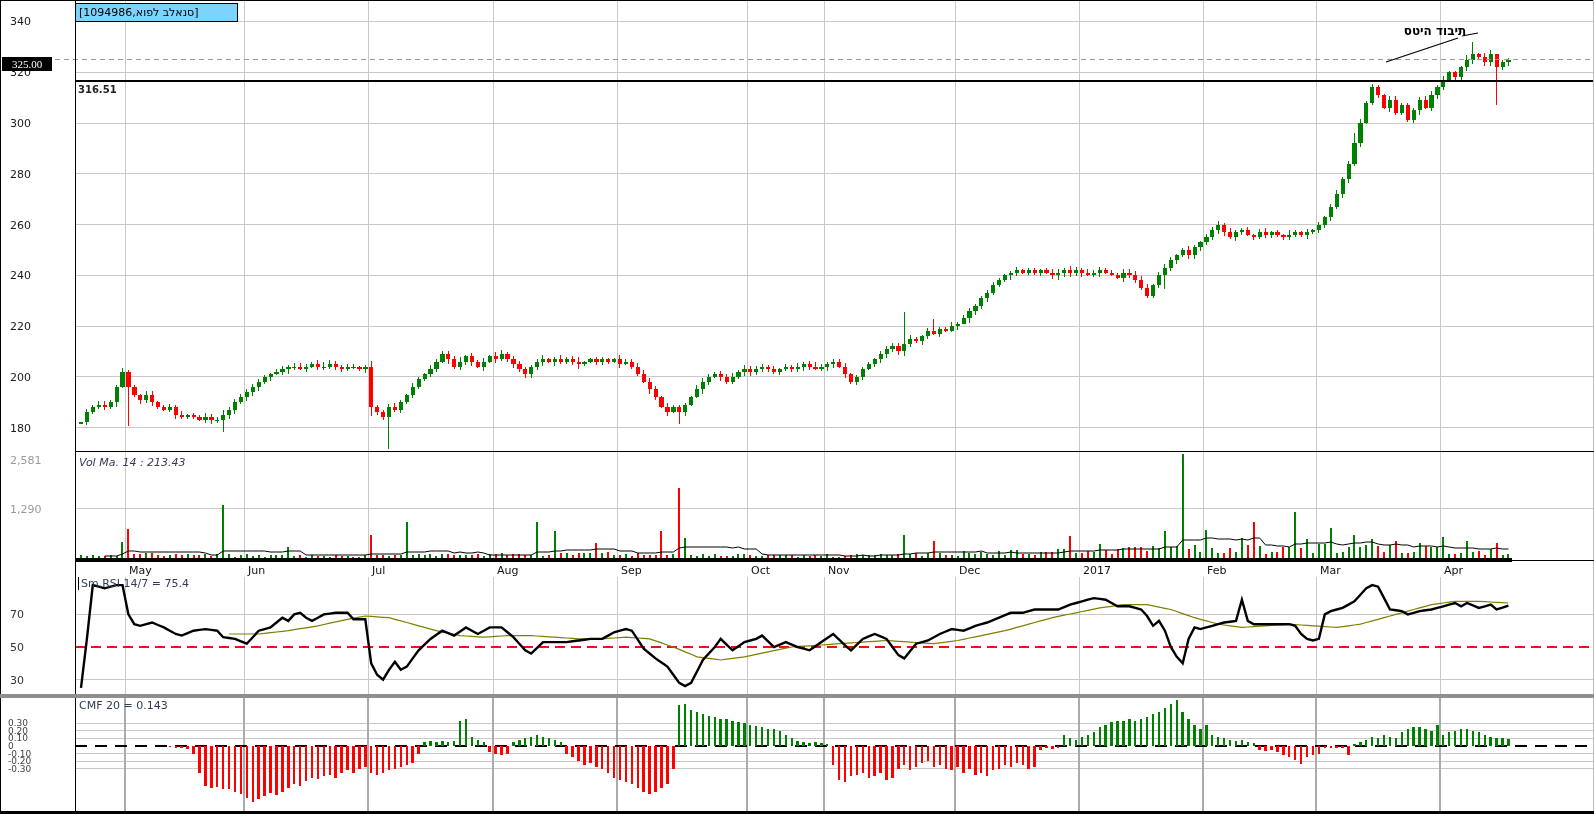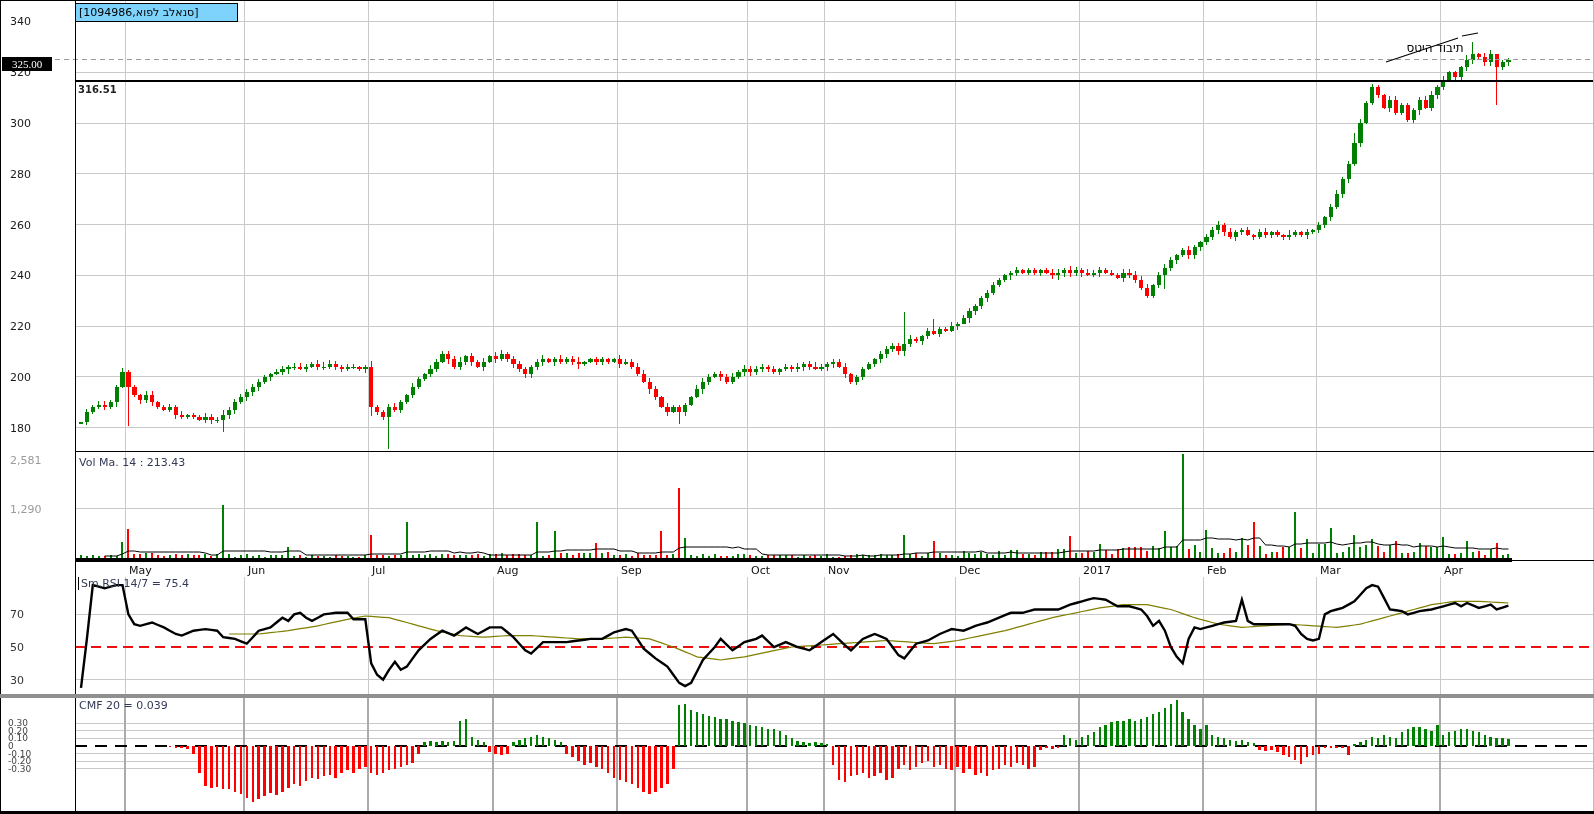--- a/index.html
+++ b/index.html
@@ -8,24 +8,24 @@
   #stage{position:absolute;left:0;top:0;width:1292px;height:814px;}
   svg{position:absolute;left:0;top:0;}
   .chrome{position:absolute;white-space:nowrap;}
   .hebrew{unicode-bidi:bidi-override;direction:ltr;}
   #watermark{left:76px;top:24px;font-size:34px;letter-spacing:3px;color:#d9d9d9;font-weight:bold;}
   #title-box{left:75px;top:3px;width:158px;height:17px;border:1px solid #000;background:#7dd3fc;
              font-size:11px;line-height:17px;padding-left:3px;color:#000;}
   #last-price-tag{left:2px;top:57px;width:50px;height:14px;background:#000;color:#fff;
                   font-size:11px;line-height:14px;text-align:center;font-family:Liberation Serif, serif;}
   #hline-label{left:78px;top:84px;font-size:10px;color:#222;font-weight:bold;}
-  #vol-label{left:79px;top:456px;font-size:11px;color:#333a56;}
+  #vol-label{left:79px;top:456px;font-size:11px;color:#333a56;font-style:italic;}
   #rsi-label{left:78px;top:577px;font-size:11px;color:#333a56;border-left:1px solid #000;padding-left:2px;}
   #cmf-label{left:79px;top:699px;font-size:11px;color:#333a56;}
-  #annotation{left:1396px;top:41px;width:78px;text-align:center;font-size:12px;color:#000;}
+  #annotation{left:1396px;top:24px;width:78px;text-align:center;font-size:12px;color:#000;font-weight:bold;}
 </style>
 </head>
 <body>
 
 <div id="stage">
   <svg id="chart" width="1594" height="814" viewBox="0 0 1594 814">
       <line x1="75" y1="21.480000000000004" x2="1594" y2="21.480000000000004" stroke="#c9c9c9" stroke-width="1" shape-rendering="crispEdges"></line>
       <line x1="75" y1="72.24000000000001" x2="1594" y2="72.24000000000001" stroke="#c9c9c9" stroke-width="1" shape-rendering="crispEdges"></line>
       <line x1="75" y1="123" x2="1594" y2="123" stroke="#c9c9c9" stroke-width="1" shape-rendering="crispEdges"></line>
       <line x1="75" y1="173.76" x2="1594" y2="173.76" stroke="#c9c9c9" stroke-width="1" shape-rendering="crispEdges"></line>
@@ -1095,15 +1095,15 @@
       <text x="1207" y="574" fill="#111111" font-size="11" text-anchor="start" font-family="DejaVu Sans, Liberation Sans, sans-serif">Feb</text>
       <text x="1320" y="574" fill="#111111" font-size="11" text-anchor="start" font-family="DejaVu Sans, Liberation Sans, sans-serif">Mar</text>
       <text x="1444" y="574" fill="#111111" font-size="11" text-anchor="start" font-family="DejaVu Sans, Liberation Sans, sans-serif">Apr</text>
     </svg>
 
   <div class="chrome hebrew" id="title-box">[1094986,אופל בלאנס]</div>
   <div class="chrome" id="last-price-tag">325.00</div>
   <div class="chrome" id="hline-label">316.51</div>
   <div class="chrome" id="vol-label">Vol Ma. 14 : 213.43</div>
   <div class="chrome" id="rsi-label">Sm.RSI 14/7 = 75.4</div>
-  <div class="chrome" id="cmf-label">CMF 20 = 0.039</div>
+  <div class="chrome" id="cmf-label">CMF 20 = 0.143</div>
   <div class="chrome hebrew" id="annotation">סטיה דובית</div>
 </div>
 
 </body></html>

